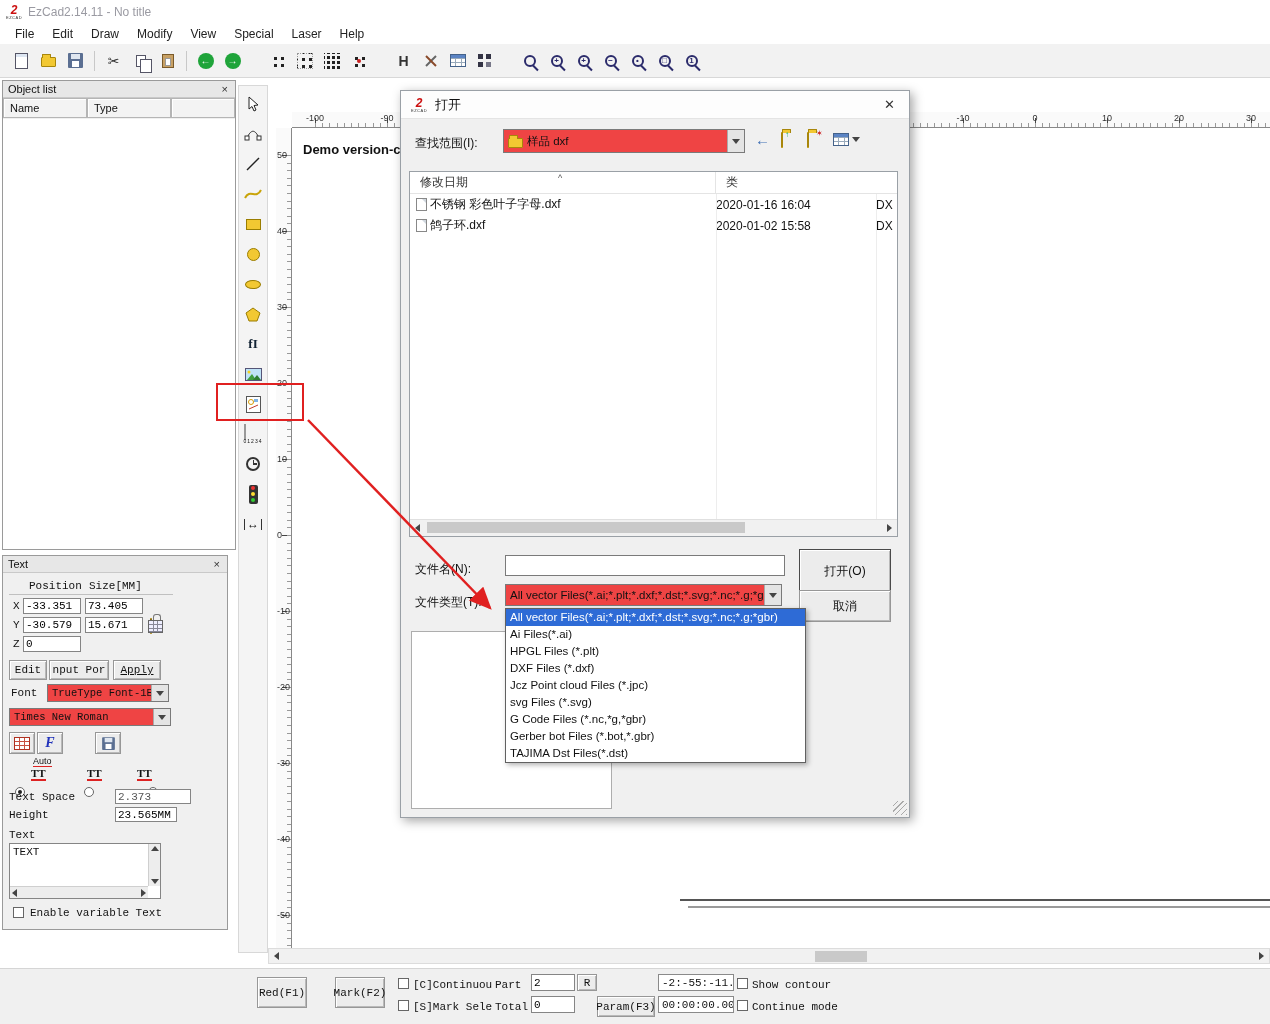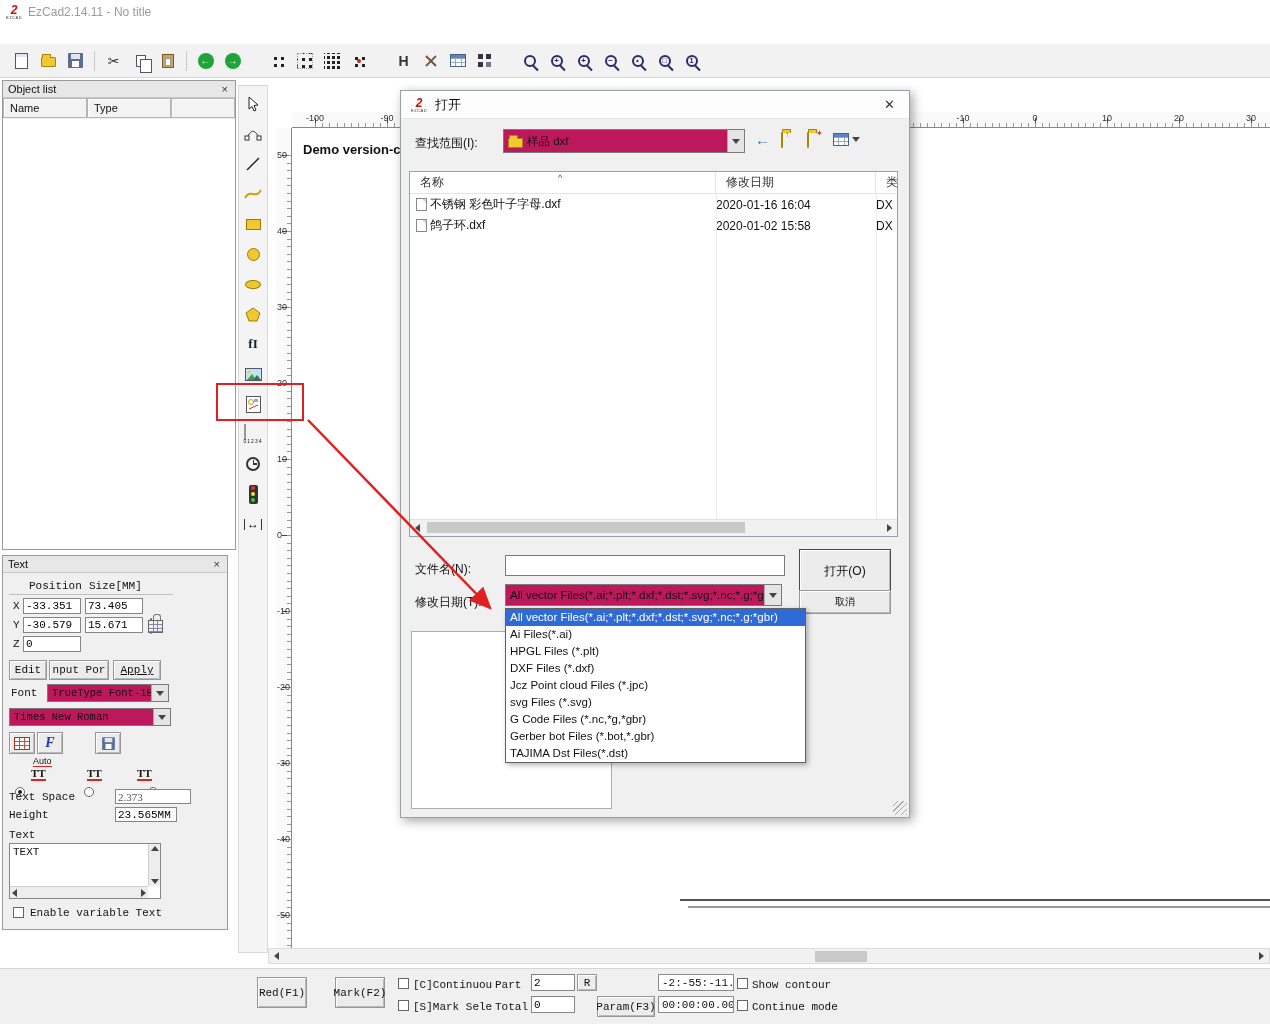--- a/index.html
+++ b/index.html
@@ -13,21 +13,21 @@
   .inp{border:1px solid #858585;background:#fff;font:11px "Liberation Mono",monospace;padding:0 2px}
   .sunken{border:1px solid #8a8a8a;background:#fff;font:11px "Liberation Mono",monospace;display:flex;align-items:center;padding:0 3px;overflow:hidden;white-space:nowrap}
   .cb{display:inline-block;width:11px;height:11px;border:1px solid #666;background:#fff}
   .radio{display:inline-block;width:10px;height:10px;border:1px solid #666;border-radius:50%;background:#fff;position:relative}
   .radio.on::after{content:'';position:absolute;inset:2px;background:#222;border-radius:50%}
   .tri{display:inline-block;width:0;height:0}
   .tri-down{border-left:4px solid transparent;border-right:4px solid transparent;border-top:5px solid #444}
   .tri-up{border-left:4px solid transparent;border-right:4px solid transparent;border-bottom:5px solid #444}
   .tri-left{border-top:4px solid transparent;border-bottom:4px solid transparent;border-right:5px solid #444}
   .tri-right{border-top:4px solid transparent;border-bottom:4px solid transparent;border-left:5px solid #444}
-  .combo{position:absolute;background:#be185d;border:1px solid #7a7a7a;display:flex;align-items:center}
+  .combo{position:absolute;background:#ef4444;border:1px solid #7a7a7a;display:flex;align-items:center}
   .combo .txt{flex:1;overflow:hidden;white-space:nowrap;padding:0 4px;font-size:11.5px}
   .combo .cbtn{width:17px;align-self:stretch;background:#e4e4e4;border-left:1px solid #aaa;display:flex;align-items:center;justify-content:center}
   
   .titlebar{left:0;top:0;width:1270px;height:24px;background:#fff;display:flex;align-items:center;gap:6px;padding-left:6px}
   .applogo{display:flex;flex-direction:column;align-items:center;line-height:1;color:#c11}
   .applogo b{font-size:12px;font-style:italic}
   .applogo small{font-size:4px;letter-spacing:.5px;color:#333}
   .wtitle{color:#9a9aa2;font-size:12px}
   .menubar{left:0;top:24px;width:1270px;height:20px;display:flex;align-items:center;padding-left:6px}
   .menubar span{padding:2px 9px;font-size:12px;color:#222}
@@ -124,20 +124,30 @@
 <div class="app">
 
   <div class="abs titlebar">
     <span class="applogo">
         <b>2</b>
         <small>EZCAD</small>
       </span>
     <span class="wtitle">EzCad2.14.11 - No title</span>
   </div>
 
+  <div class="abs menubar">
+    <span>File</span>
+    <span>Edit</span>
+    <span>Draw</span>
+    <span>Modify</span>
+    <span>View</span>
+    <span>Special</span>
+    <span>Laser</span>
+    <span>Help</span>
+  </div>
 
   <div class="abs toolbar">
     <div class="tbi">
         <span class="doc"></span>
       </div>
     <div class="tbi">
         <span class="folder"></span>
       </div>
     <div class="tbi">
         <span class="floppy"></span>
@@ -411,21 +421,21 @@
 
     <span class="abs autolbl" style="left:30px;top:200px">Auto</span>
     <span class="abs radio on" style="left:10px;top:213px"></span>
     <span class="abs tt" style="left:28px;top:211px">TT</span>
     <span class="abs radio" style="left:66px;top:213px"></span>
     <span class="abs tt" style="left:84px;top:211px">TT</span>
     <span class="abs radio" style="left:116px;top:213px"></span>
     <span class="abs tt" style="left:134px;top:211px">TT</span>
 
     <span class="abs mlabel" style="left:6px;top:235px">Text Space</span>
-    <input class="abs inp" style="left: 112px; top: 233px; width: 76px; height: 15px; color: rgb(85, 85, 85); font-family: Liberation Serif, serif;" value="2.373">
+    <input class="abs inp" style="left: 112px; top: 233px; width: 76px; height: 15px; color: rgb(85, 85, 85);" value="2.373">
     <span class="abs mlabel" style="left:6px;top:253px">Height</span>
     <input class="abs inp" style="left: 112px; top: 251px; width: 62px; height: 15px;" value="23.565MM">
 
     <span class="abs mlabel" style="left:6px;top:273px">Text</span>
     <div class="abs" style="left:6px;top:287px;width:152px;height:56px;background:#fff;border:1px solid #858585">
       <span class="abs" style="left:3px;top:2px;font:11px 'Liberation Mono',monospace">TEXT</span>
       <div class="abs" style="right:0;top:0;bottom:12px;width:12px;background:#ededed;border-left:1px solid #cfcfcf;display:flex;flex-direction:column;justify-content:space-between;align-items:center;padding:2px 0">
           <span class="tri tri-up"></span>
           <span class="tri tri-down"></span>
         </div>
@@ -485,21 +495,20 @@
     <span class="abs" style="left:354px;top:40px;font-size:15px;color:#3f6fb5;font-weight:bold">←</span>
     <span class="abs" style="left:380px;top:42px"><span class="folder"></span><span style="position:absolute;left:4px;top:-3px;font-size:8px;font-weight:bold;color:#2a6">↑</span></span>
     <span class="abs" style="left:406px;top:42px"><span class="folder"></span><span style="position:absolute;left:9px;top:-4px;font-size:8px;color:#c22">✶</span></span>
     <span class="abs" style="left:432px;top:42px;display:flex;align-items:center;gap:3px">
         <span class="tableic"></span>
         <span class="tri tri-down"></span>
       </span>
 
     <div class="flist">
       <div class="lhead">
-        <div>名称</div>
         <div>修改日期</div>
         <div style="border-right:none">类</div>
       </div>
       <span class="abs" style="left:148px;top:1px;font-size:9px;color:#555">^</span>
       <div>
           <div class="frow">
             <span class="page" style="margin-left: 6px;"></span>
             <span>不锈钢 彩色叶子字母.dxf</span>
             <span>2020-01-16  16:04</span>
             <span>DX</span>
@@ -523,28 +532,28 @@
         <span class="sbtn">
             <span class="tri tri-right"></span>
           </span>
       </div>
     </div>
 
     <span class="clabel" style="left:14px;top:470px">文件名(N):</span>
     <input class="abs" style="left: 104px; top: 464px; width: 280px; height: 21px; border: 1px solid rgb(122, 122, 122); background: rgb(255, 255, 255); font-size: 12px; padding: 0px 3px;" value="">
     <div class="abs btn default" style="left:398px;top:458px;width:92px;height:45px;font-size:12px">打开(O)</div>
 
-    <span class="clabel" style="left:14px;top:503px">修改日期(T):</span>
+    <span class="clabel" style="left:14px;top:503px">文件类型(T):</span>
     <div class="combo" style="left:104px;top:493px;width:277px;height:22px">
       <span class="txt">All vector Files(*.ai;*.plt;*.dxf;*.dst;*.svg;*.nc;*.g;*gbr)</span>
       <span class="cbtn">
           <span class="tri tri-down"></span>
         </span>
     </div>
-    <div class="abs btn" style="left:398px;top:499px;width:92px;height:24px;font-size:10px">取消</div>
+    <div class="abs btn" style="left:398px;top:499px;width:92px;height:32px;font-size:12px">取消</div>
 
     <div class="ddlist">
         <div class="dd-item sel">All vector Files(*.ai;*.plt;*.dxf;*.dst;*.svg;*.nc;*.g;*gbr)</div>
         <div class="dd-item">Ai Files(*.ai)</div>
         <div class="dd-item">HPGL Files (*.plt)</div>
         <div class="dd-item">DXF Files (*.dxf)</div>
         <div class="dd-item">Jcz Point cloud Files (*.jpc)</div>
         <div class="dd-item">svg Files (*.svg)</div>
         <div class="dd-item">G Code Files (*.nc,*g,*gbr)</div>
         <div class="dd-item">Gerber bot Files (*.bot,*.gbr)</div>

